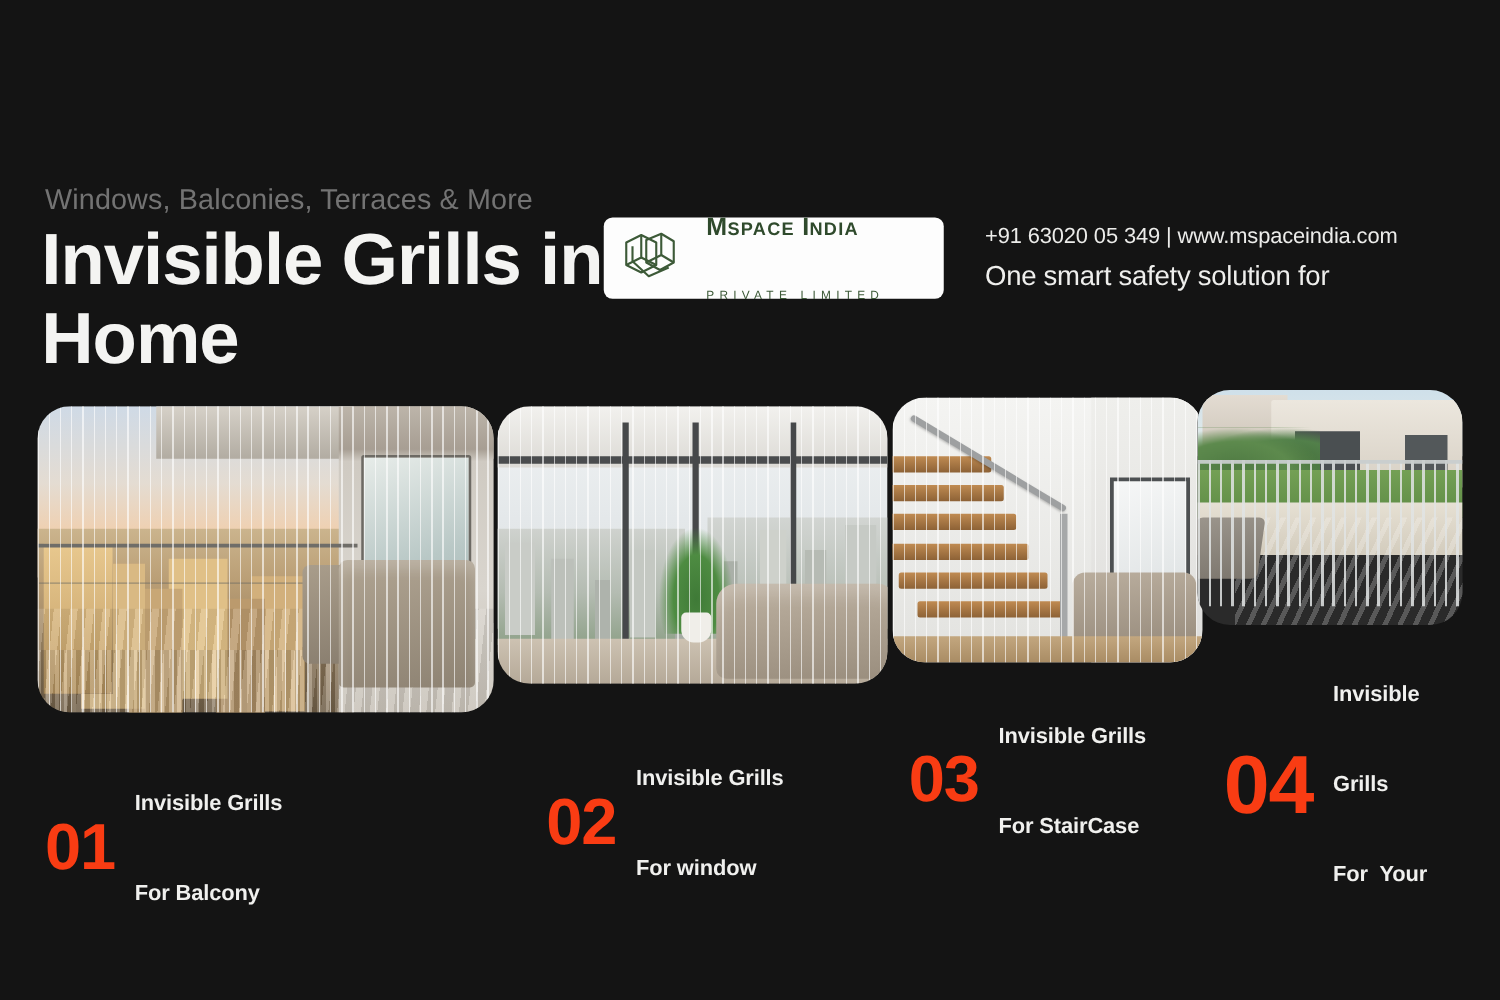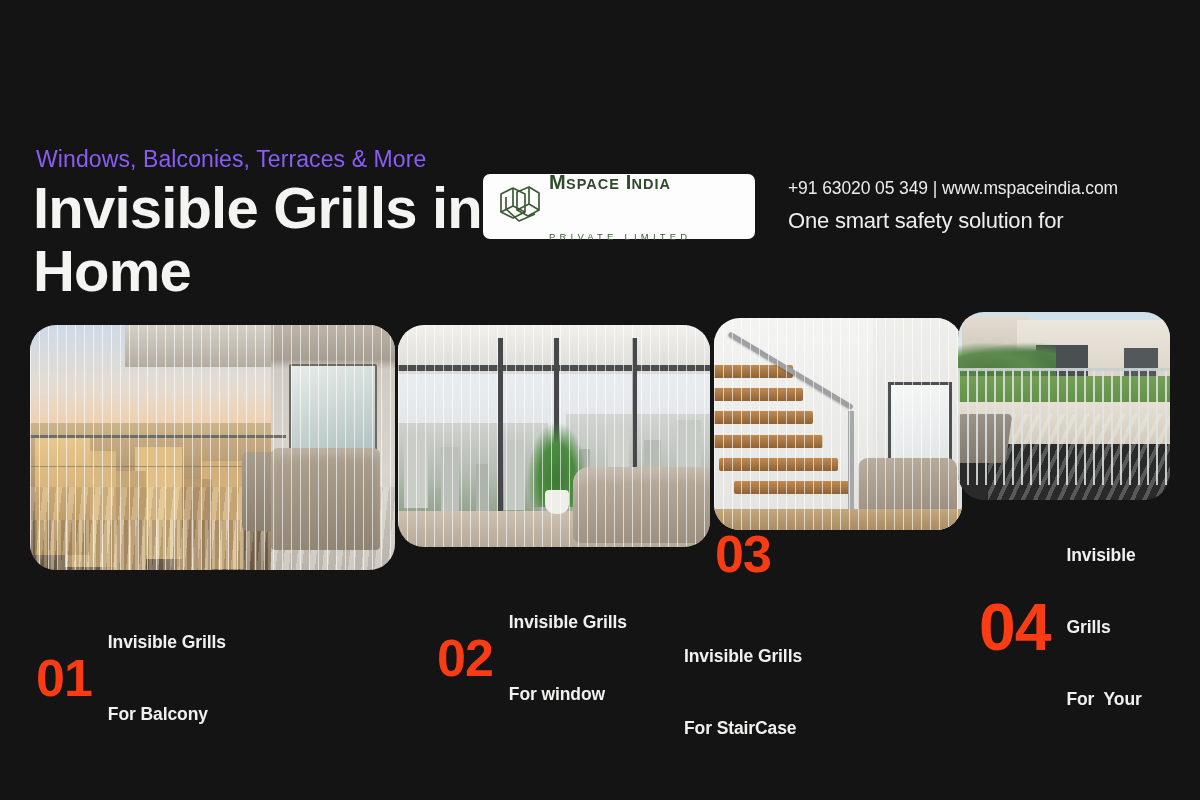--- a/index.html
+++ b/index.html
@@ -10,35 +10,35 @@
     font-family:"Liberation Sans", sans-serif;
     background:#141414; color:#f2f2f0;
   }
 
   
   .header { position:absolute; left:0; top:0; width:1200px; height:310px; }
 
   .eyebrow {
     position:absolute; left:36px; top:146px;
     font-size:23px; font-weight:400; letter-spacing:.1px;
-    color:#8b5cf6;
+    color:#737373;
   }
   .headline {
     position:absolute; left:33px; top:176px;
     width:760px;
     font-size:58px; line-height:63px; font-weight:700;
     letter-spacing:-.8px; color:#f4f4f2;
   }
   .headline .l2 { display:block; }
 
   
   .logo-plate {
     position:absolute; left:483px; top:174px;
     width:272px; height:65px; background:#fdfdfd;
-    border-radius:7px; display:flex; align-items:center; gap:4px;
+    border-radius:7px; display:flex; align-items:center; gap:20px;
     padding:0 12px;
   }
   .logo-mark { width:50px; height:46px; flex:none; }
   .logo-text { display:flex; flex-direction:column; justify-content:center; }
   .logo-name {
     font-size:20px; font-weight:600; color:#2f4a2c;
     letter-spacing:.3px; line-height:22px; white-space:nowrap;
   }
   .logo-name .sm { font-size:14.5px; letter-spacing:1px; }
   .logo-sub {
@@ -68,21 +68,21 @@
   }
   .card-1 { left:30px;  top:25px;  width:365px; height:245px; }
   .card-2 { left:398px; top:25px;  width:312px; height:222px; }
   .card-3 { left:714px; top:18px;  width:248px; height:212px; }
   .card-4 { left:958px; top:12px;  width:212px; height:188px; }
 
   
   .caption { position:absolute; display:flex; align-items:center; gap:16px; }
   .cap-1 { left:36px;  top:582px; }
   .cap-2 { left:437px; top:562px; }
-  .cap-3 { left:684px; top:528px;flex-direction:column; }
+  .cap-3 { left:727px; top:528px; }
   .cap-4 { left:979px; top:495px; }
   .cap-num {
     font-size:52px; font-weight:700; color:#f93c13;
     line-height:52px; letter-spacing:-1px;
   }
   .cap-4 .cap-num { font-size:66px; }
   .cap-text {
     font-size:17.5px; line-height:24px; font-weight:600;
     color:#f0f0ee; letter-spacing:-.1px; white-space:pre;
   }

